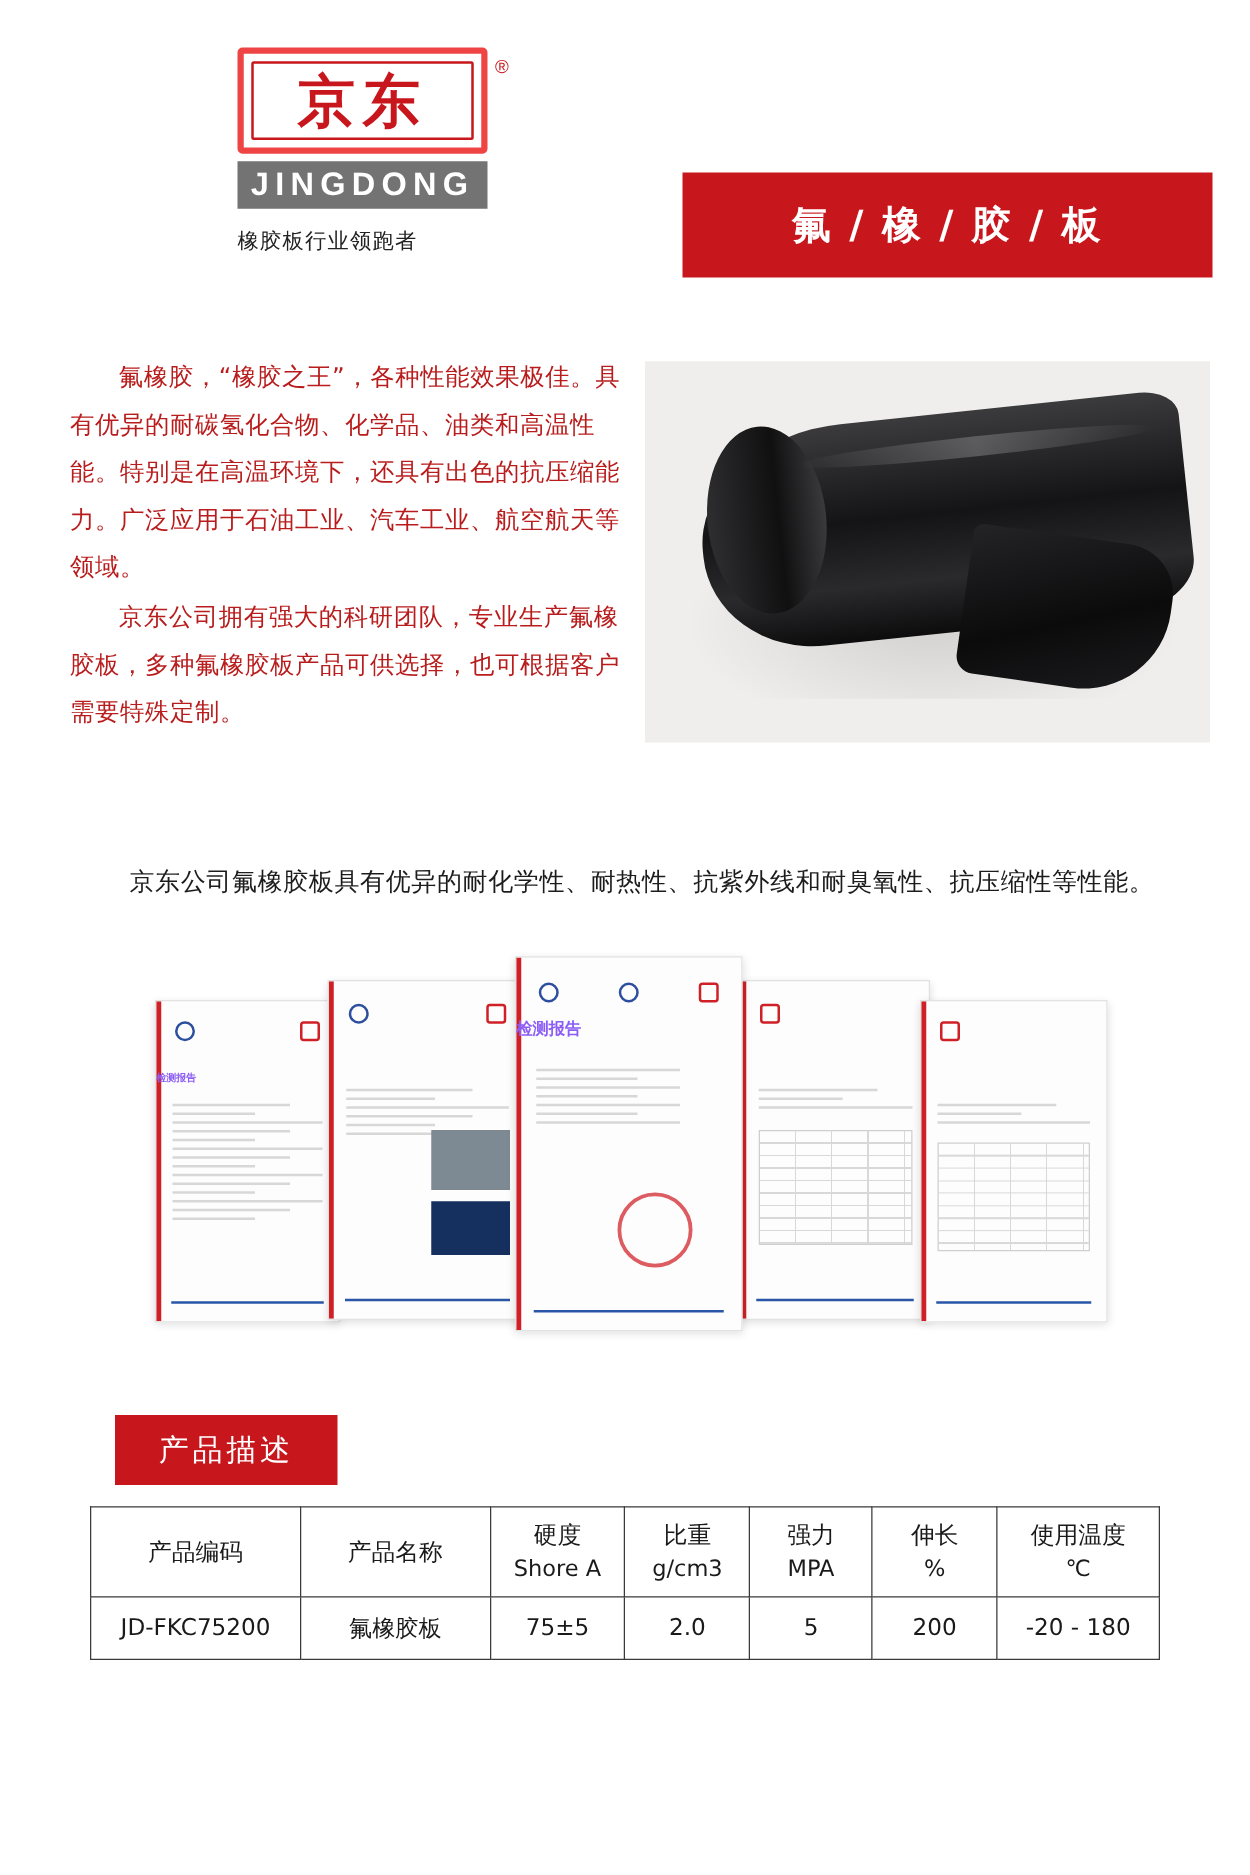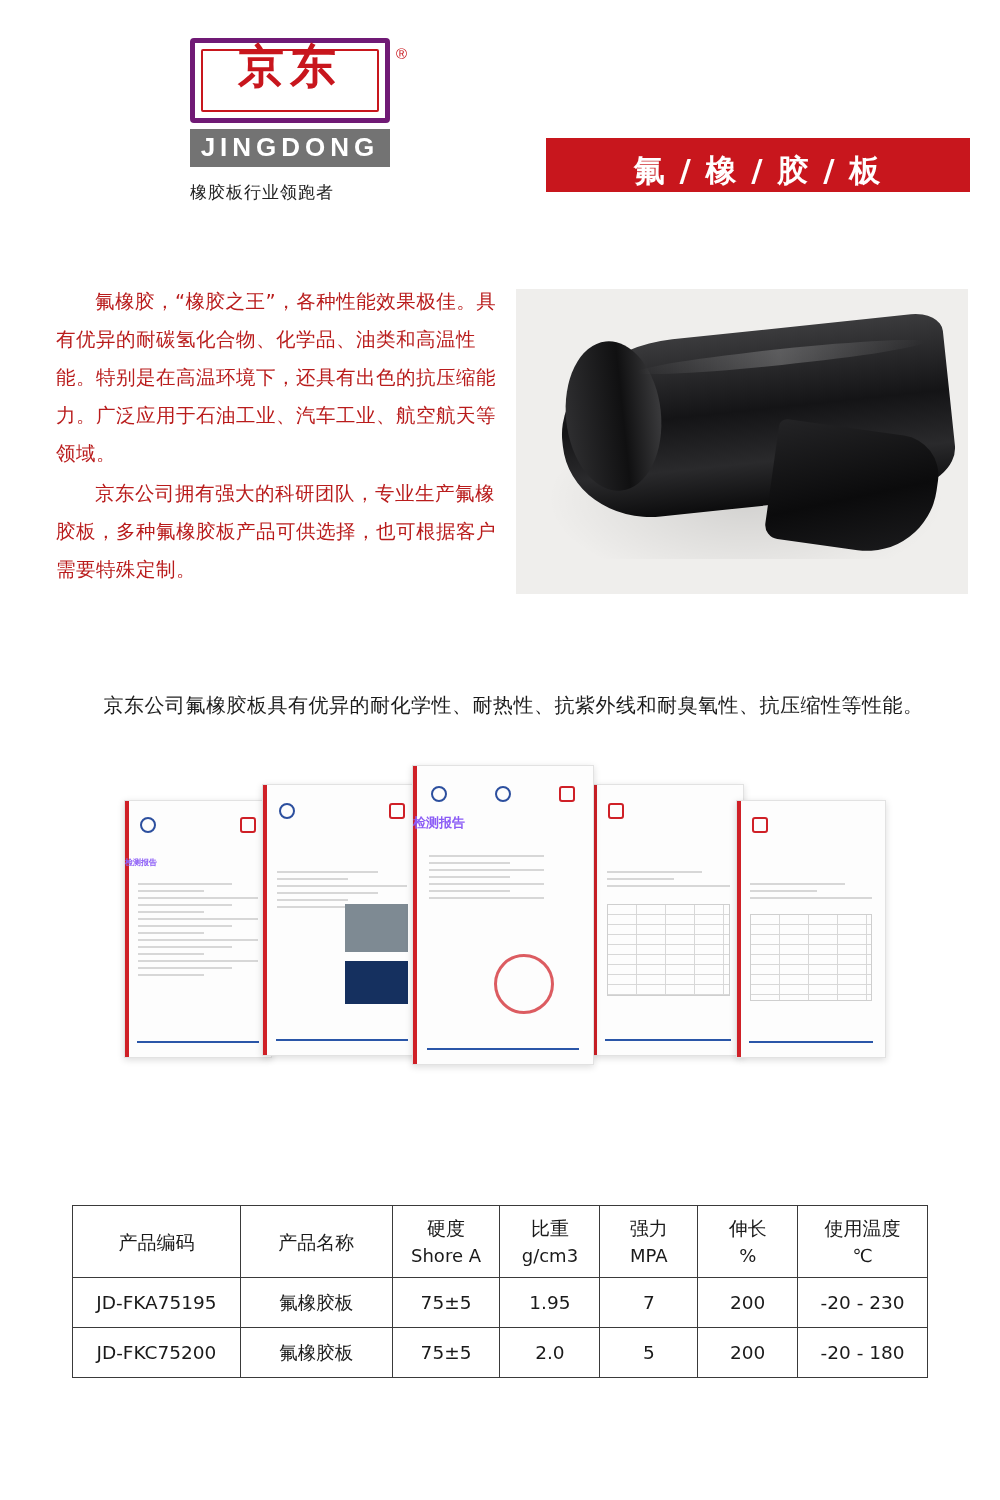--- a/index.html
+++ b/index.html
@@ -24,24 +24,24 @@
   }
   .logo-block {
     position: absolute;
     left: 190px; top: 18px;
     width: 210px;
     text-align: center;
   }
   .logo-frame {
     position: relative;
     width: 200px; height: 85px;
-    border: 5px solid #701a75;
+    border: 5px solid #ef4444;
     border-radius: 4px;
     background: #fff;
-    display: flex; justify-content: center;
+    display: flex; align-items: center; justify-content: center;
   }
   .logo-frame:before {
     content: "";
     position: absolute;
     left: 6px; top: 6px; right: 6px; bottom: 6px;
     border: 2px solid #c8161d;
     border-radius: 2px;
   }
   .logo-cn {
     position: relative;
@@ -74,23 +74,23 @@
     margin-top: 14px;
     font-size: 17px;
     color: #222;
     letter-spacing: 1px;
     text-align: left;
     font-family: "DejaVu Sans", sans-serif;
   }
   .title-banner {
     position: absolute;
     left: 546px; top: 118px;
-    width: 424px; height: 54px;
+    width: 424px; height: 84px;
     background: #c8161d;
-    display: flex; align-items: flex-end; justify-content: center;
+    display: flex; align-items: center; justify-content: center;
   }
   .title-banner span {
     color: #fff;
     font-size: 31px;
     font-weight: bold;
     letter-spacing: 2px;
     font-family: "DejaVu Sans", sans-serif;
   }
 
   
@@ -411,20 +411,23 @@
         <i class="mid"></i>
           <i class="short"></i>
           <i></i>
       </div>
       <div class="grid"></div>
       <div class="bar-bottom"></div>
     </div>
 
   </div>
 
+  <div class="section-tag">
+    <span>产品描述</span>
+  </div>
 
   <table class="spec-table">
     <thead>
       <tr>
         <th class="col-code">
           <span>产品编码</span>
         </th>
         <th class="col-name">
           <span>产品名称</span>
         </th>
@@ -444,29 +447,20 @@
           <span>伸长</span>
           <span class="sub">%</span>
         </th>
         <th class="col-temp">
           <span>使用温度</span>
           <span class="sub">℃</span>
         </th>
       </tr>
     </thead>
     <tbody>
-      <tr>
-        <td>JD-FKA75195</td>
-        <td>氟橡胶板</td>
-        <td>75±5</td>
-        <td>1.95</td>
-        <td>7</td>
-        <td>200</td>
-        <td>-20 - 230</td>
-      </tr>
       <tr>
         <td>JD-FKC75200</td>
         <td>氟橡胶板</td>
         <td>75±5</td>
         <td>2.0</td>
         <td>5</td>
         <td>200</td>
         <td>-20 - 180</td>
       </tr>
     </tbody>

